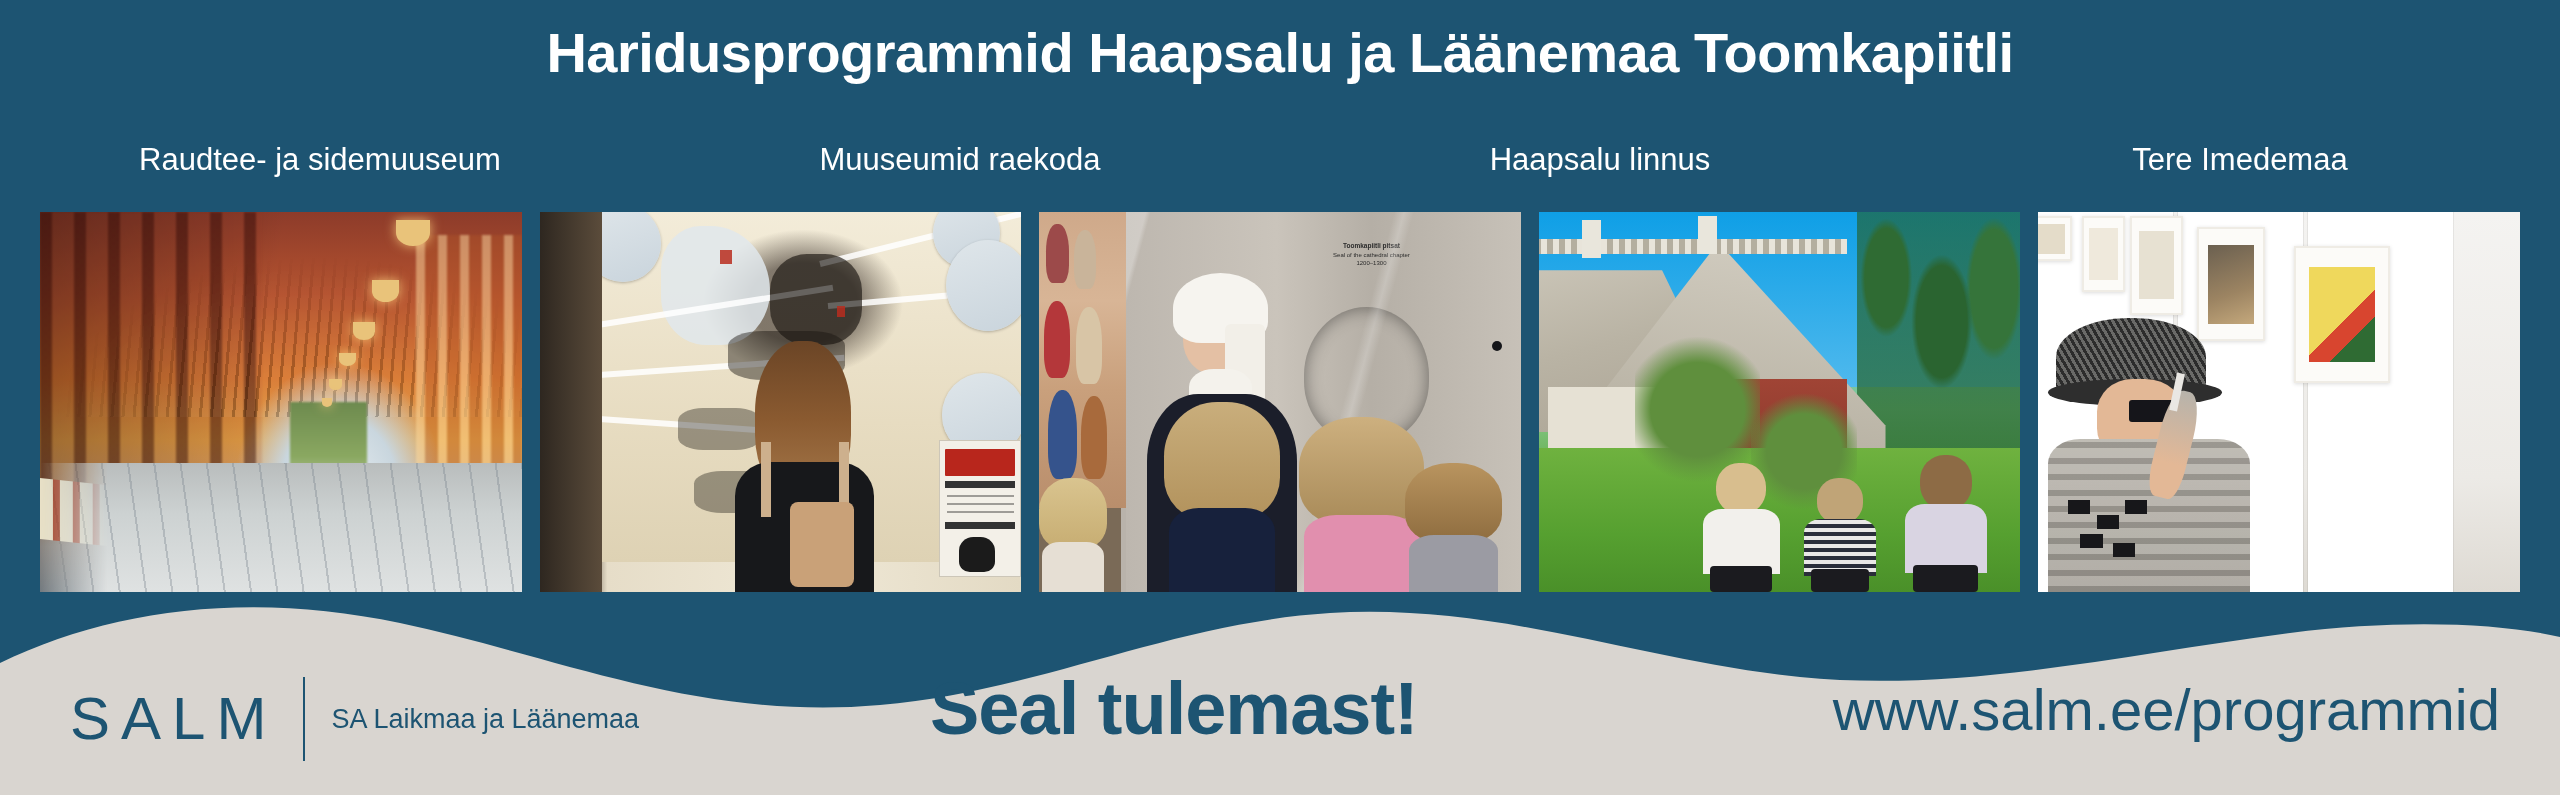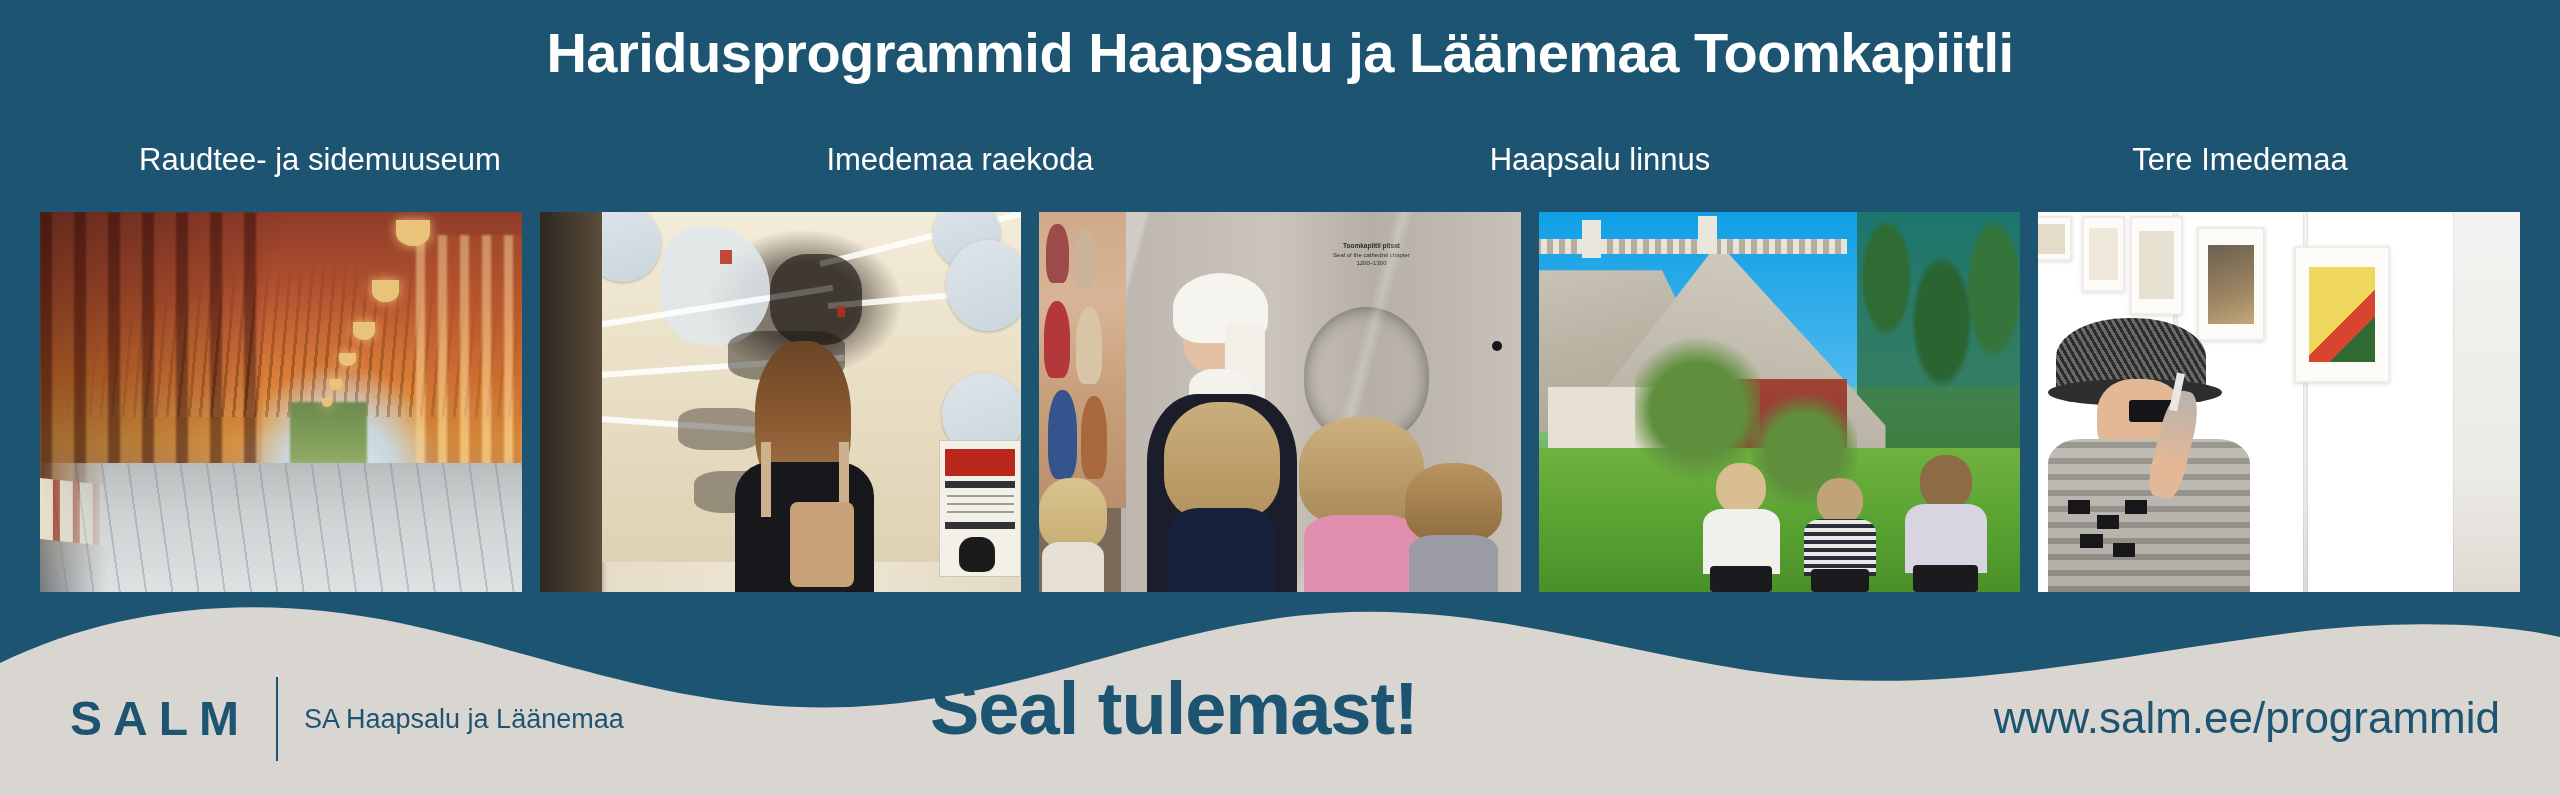--- a/index.html
+++ b/index.html
@@ -321,46 +321,46 @@
   }
   .footer{
     position:absolute; left:0; bottom:0; width:100%; height:170px;
     display:flex; align-items:center;
   }
   .logo{
     position:absolute; left:70px; bottom:34px;
     display:flex; align-items:center; gap:26px;
   }
   .logo .mark{
-    font-size:48px; color:#1d5472; letter-spacing:11px;
-    font-weight:bold; line-height:1;
+    font-size:60px; color:#1d5472; letter-spacing:11px;
+    font-weight:normal; line-height:1;
   }
   .logo .div{ width:2px; height:84px; background:#1d5472; }
   .logo .sub{
     color:#1d5472; font-size:27px; line-height:1.35; max-width:330px;
   }
   .tere{
     position:absolute; left:930px; bottom:44px;
     color:#1d5472; font-size:74px; font-weight:bold; letter-spacing:-1px;
   }
   .url{
     position:absolute; right:60px; bottom:52px;
-    color:#1d5472; font-size:44px; white-space:nowrap;
+    color:#1d5472; font-size:58px; white-space:nowrap;
   }
 </style>
 </head>
 <body>
 
 <div class="banner">
 
   <div class="title">Haridusprogrammid Haapsalu ja Läänemaa Toomkapiitli</div>
 
   <div class="labels">
     <div class="label-cell">Raudtee- ja sidemuuseum</div>
-    <div class="label-cell">Imedemaa raekoda</div>
+    <div class="label-cell">Muuseumid raekoda</div>
     <div class="label-cell">Haapsalu linnus</div>
     <div class="label-cell">Tere Imedemaa</div>
   </div>
 
   <div class="strip">
 
     <div class="photo p1">
       <div class="colL"></div>
       <div class="ceil"></div>
       <div class="colR"></div>
@@ -532,19 +532,19 @@
              C1960,148 2120,110 2290,88 C2400,74 2500,78 2560,92
              L2560,250 L0,250 Z" fill="#d9d5d0"></path>
   </svg>
 
   <div class="footer"></div>
 
   <div class="logo">
     <div class="mark">SALM</div>
     <div class="div"></div>
     <div class="sub">
-      <div>SA Haapsalu ja Läänemaa</div>
+      <div>SA Laikmaa ja Läänemaa</div>
     </div>
   </div>
 
   <div class="tere">Seal tulemast!</div>
   <div class="url">www.salm.ee/programmid</div>
 </div>
 
 </body></html>

